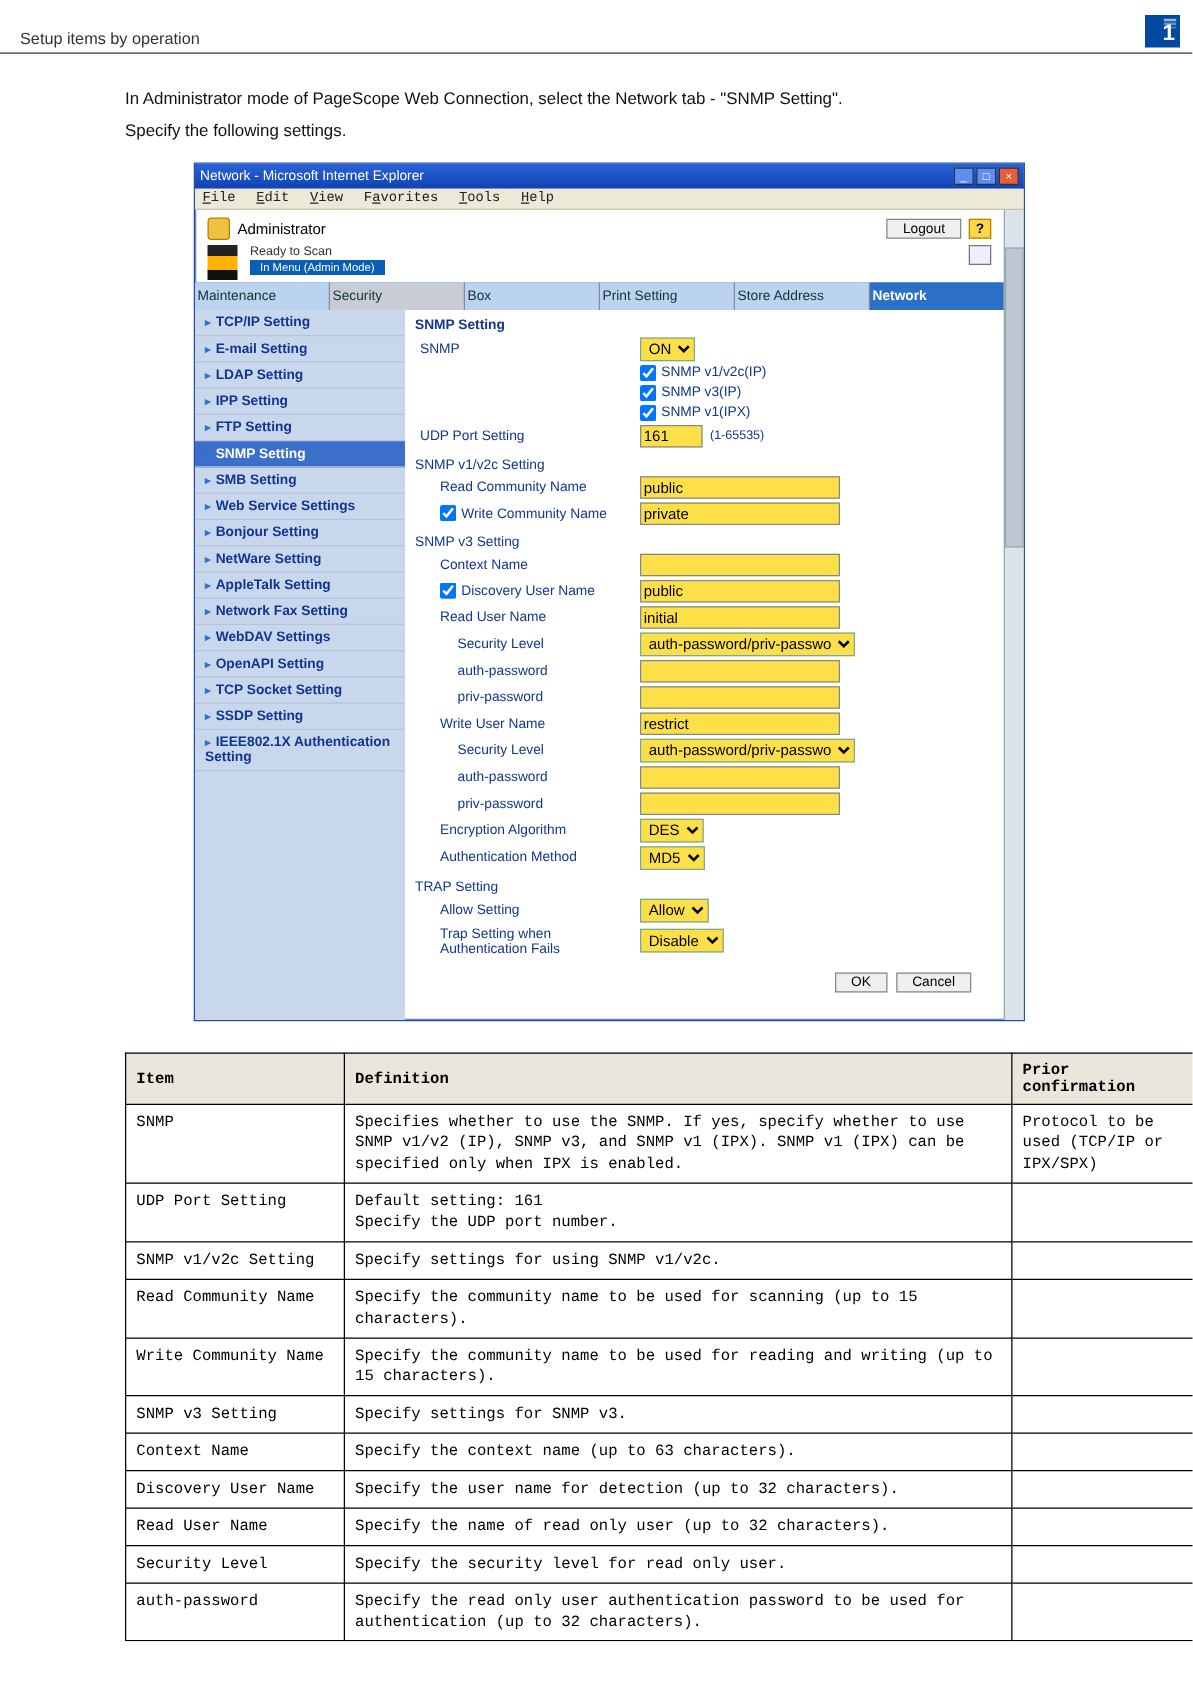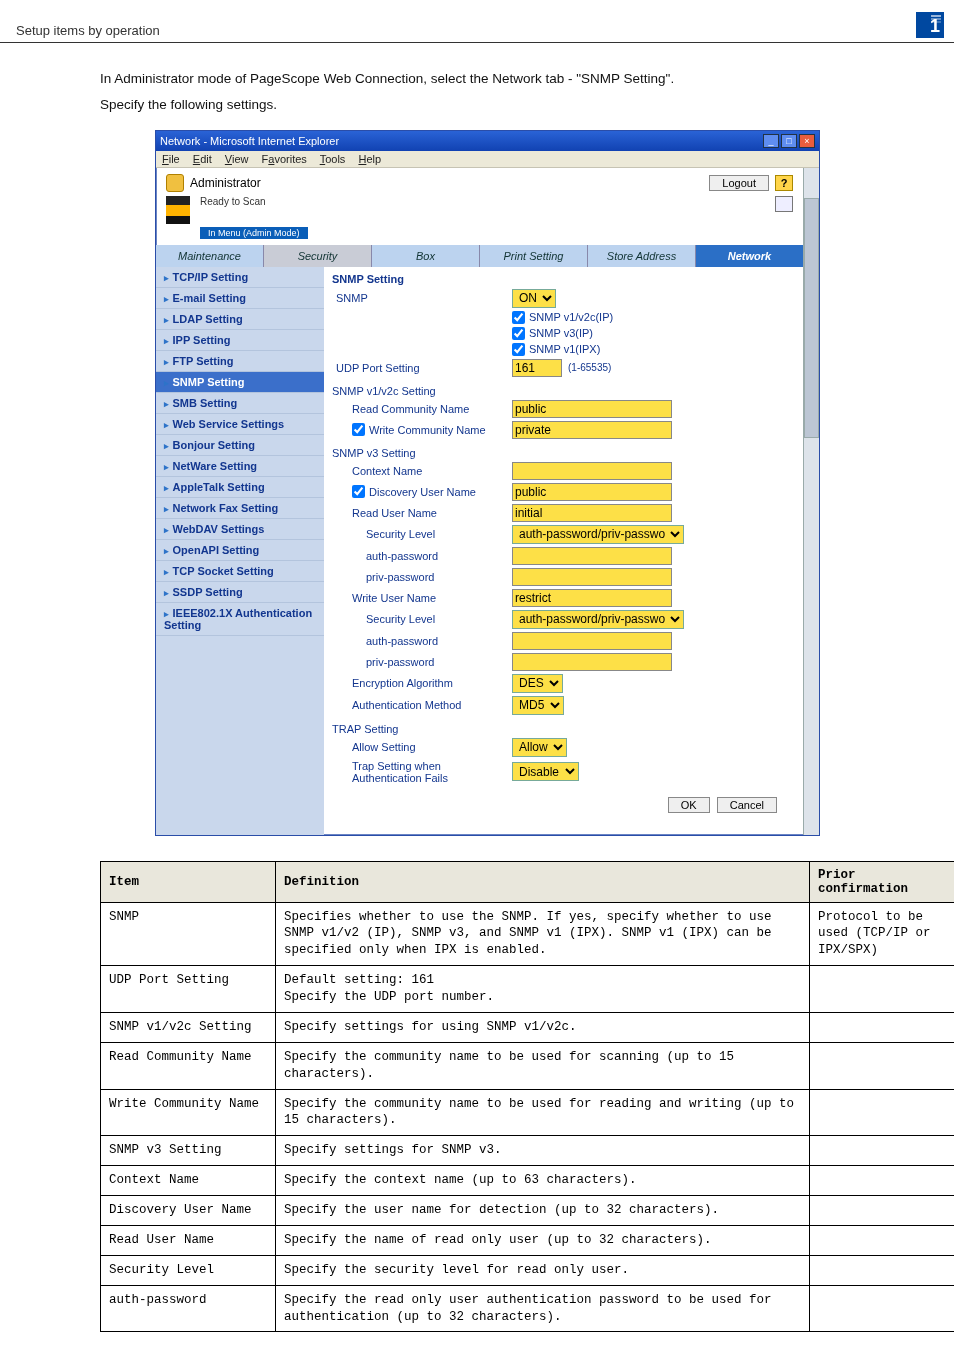--- a/index.html
+++ b/index.html
@@ -46,35 +46,35 @@
     box-shadow: 0 0 0 1px #6a84c4 inset;
   }
   .titlebar {
     background: linear-gradient(#2a63d6,#1142b2);
     color:#fff; font-size:11px; padding:3px 4px;
     display:flex; justify-content:space-between; align-items:center;
   }
   .tbtns { display:flex; gap:2px;}
   .tbtn { width:16px; height:14px; background:#5f8df0; border:1px solid #234; font-size:9px; text-align:center; line-height:12px; }
   .tbtn.close{ background:#e85d3d;}
-  .menubar { background:#ece9d8; font-size:11px; padding:2px 6px; color:#222; border-bottom:1px solid #c6c3b3;}
+  .menubar { background:#ece9d8; font-size:11px; padding:2px 6px; color:#222; border-bottom:1px solid #c6c3b3;font-family:Liberation Mono, monospace;}
   .menubar span{ margin-right:10px;}
   .menubar span u{ text-decoration:underline;}
   .ap-top { padding:6px 10px 4px 10px; display:flex; align-items:center; gap:6px;}
   .admin-icon{ width:18px;height:18px;background:#f0c040;border-radius:3px;border:1px solid #b08000;}
   .admin-lbl{ font-size:12px;}
   .logout-btn{ margin-left:auto; font-size:11px; padding:1px 12px; background:#efefef; border:1px solid #888;}
   .help-q{ width:18px;height:16px;background:#ffd54a;border:1px solid #aa8800;font-size:11px;text-align:center;line-height:14px;font-weight:bold;}
   .status-row{ padding:0 10px 6px 44px; font-size:10px; color:#333; position:relative;}
   .status-row .stripe{ position:absolute; left:10px; top:0; width:24px; height:28px; background:linear-gradient(180deg,#222 0 9px,#ffb300 9px 20px,#111 20px);}
-  .status-row .ready{ margin-bottom:20px;}
+  .status-row .ready{ margin-bottom:1px;}
   .status-row .mode{ background:#0a5eb8;color:#fff;padding:1px 8px;display:inline-block;font-size:9px;}
   .refresh{ float:right; width:18px;height:16px;border:1px solid #777;background:#eef;}
   .tabs{ display:flex; background:#2b6fc6; font-size:11px;}
-  .tab{ flex:1; text-align:center; padding:5px 2px; background:#bcd3ef; color:#133; border-right:1px solid #88a;font-style:italic;}
+  .tab{ flex:1; text-align:left; padding:5px 2px; background:#bcd3ef; color:#133; border-right:1px solid #88a;}
   .tab.sec{ background:#c9ccd6;}
   .tab.active{ background:#2b6fc6; color:#fff; font-weight:bold; border:none;}
   .main-row{ display:flex; min-height:460px;}
   .sidenav{ width:168px; background:#c9d7ec; font-size:11px;}
   .sn-item{ padding:4px 8px; border-bottom:1px solid #b3c4dd; color:#12368f; font-weight:bold; cursor:pointer;}
   .sn-item::before{ content:"\25B8"; color:#2d73c9; margin-right:4px; font-size:9px;}
   .sn-item.sel{ background:#3b6fca; color:#fff;}
   .panel{ flex:1; padding:6px 8px 10px 8px; font-size:11px; color:#13368e;}
   .panel-title{ font-weight:bold; color:#13368e; margin-bottom:4px; font-size:11px;}
   .field-row{ display:flex; align-items:center; margin:3px 0;}

